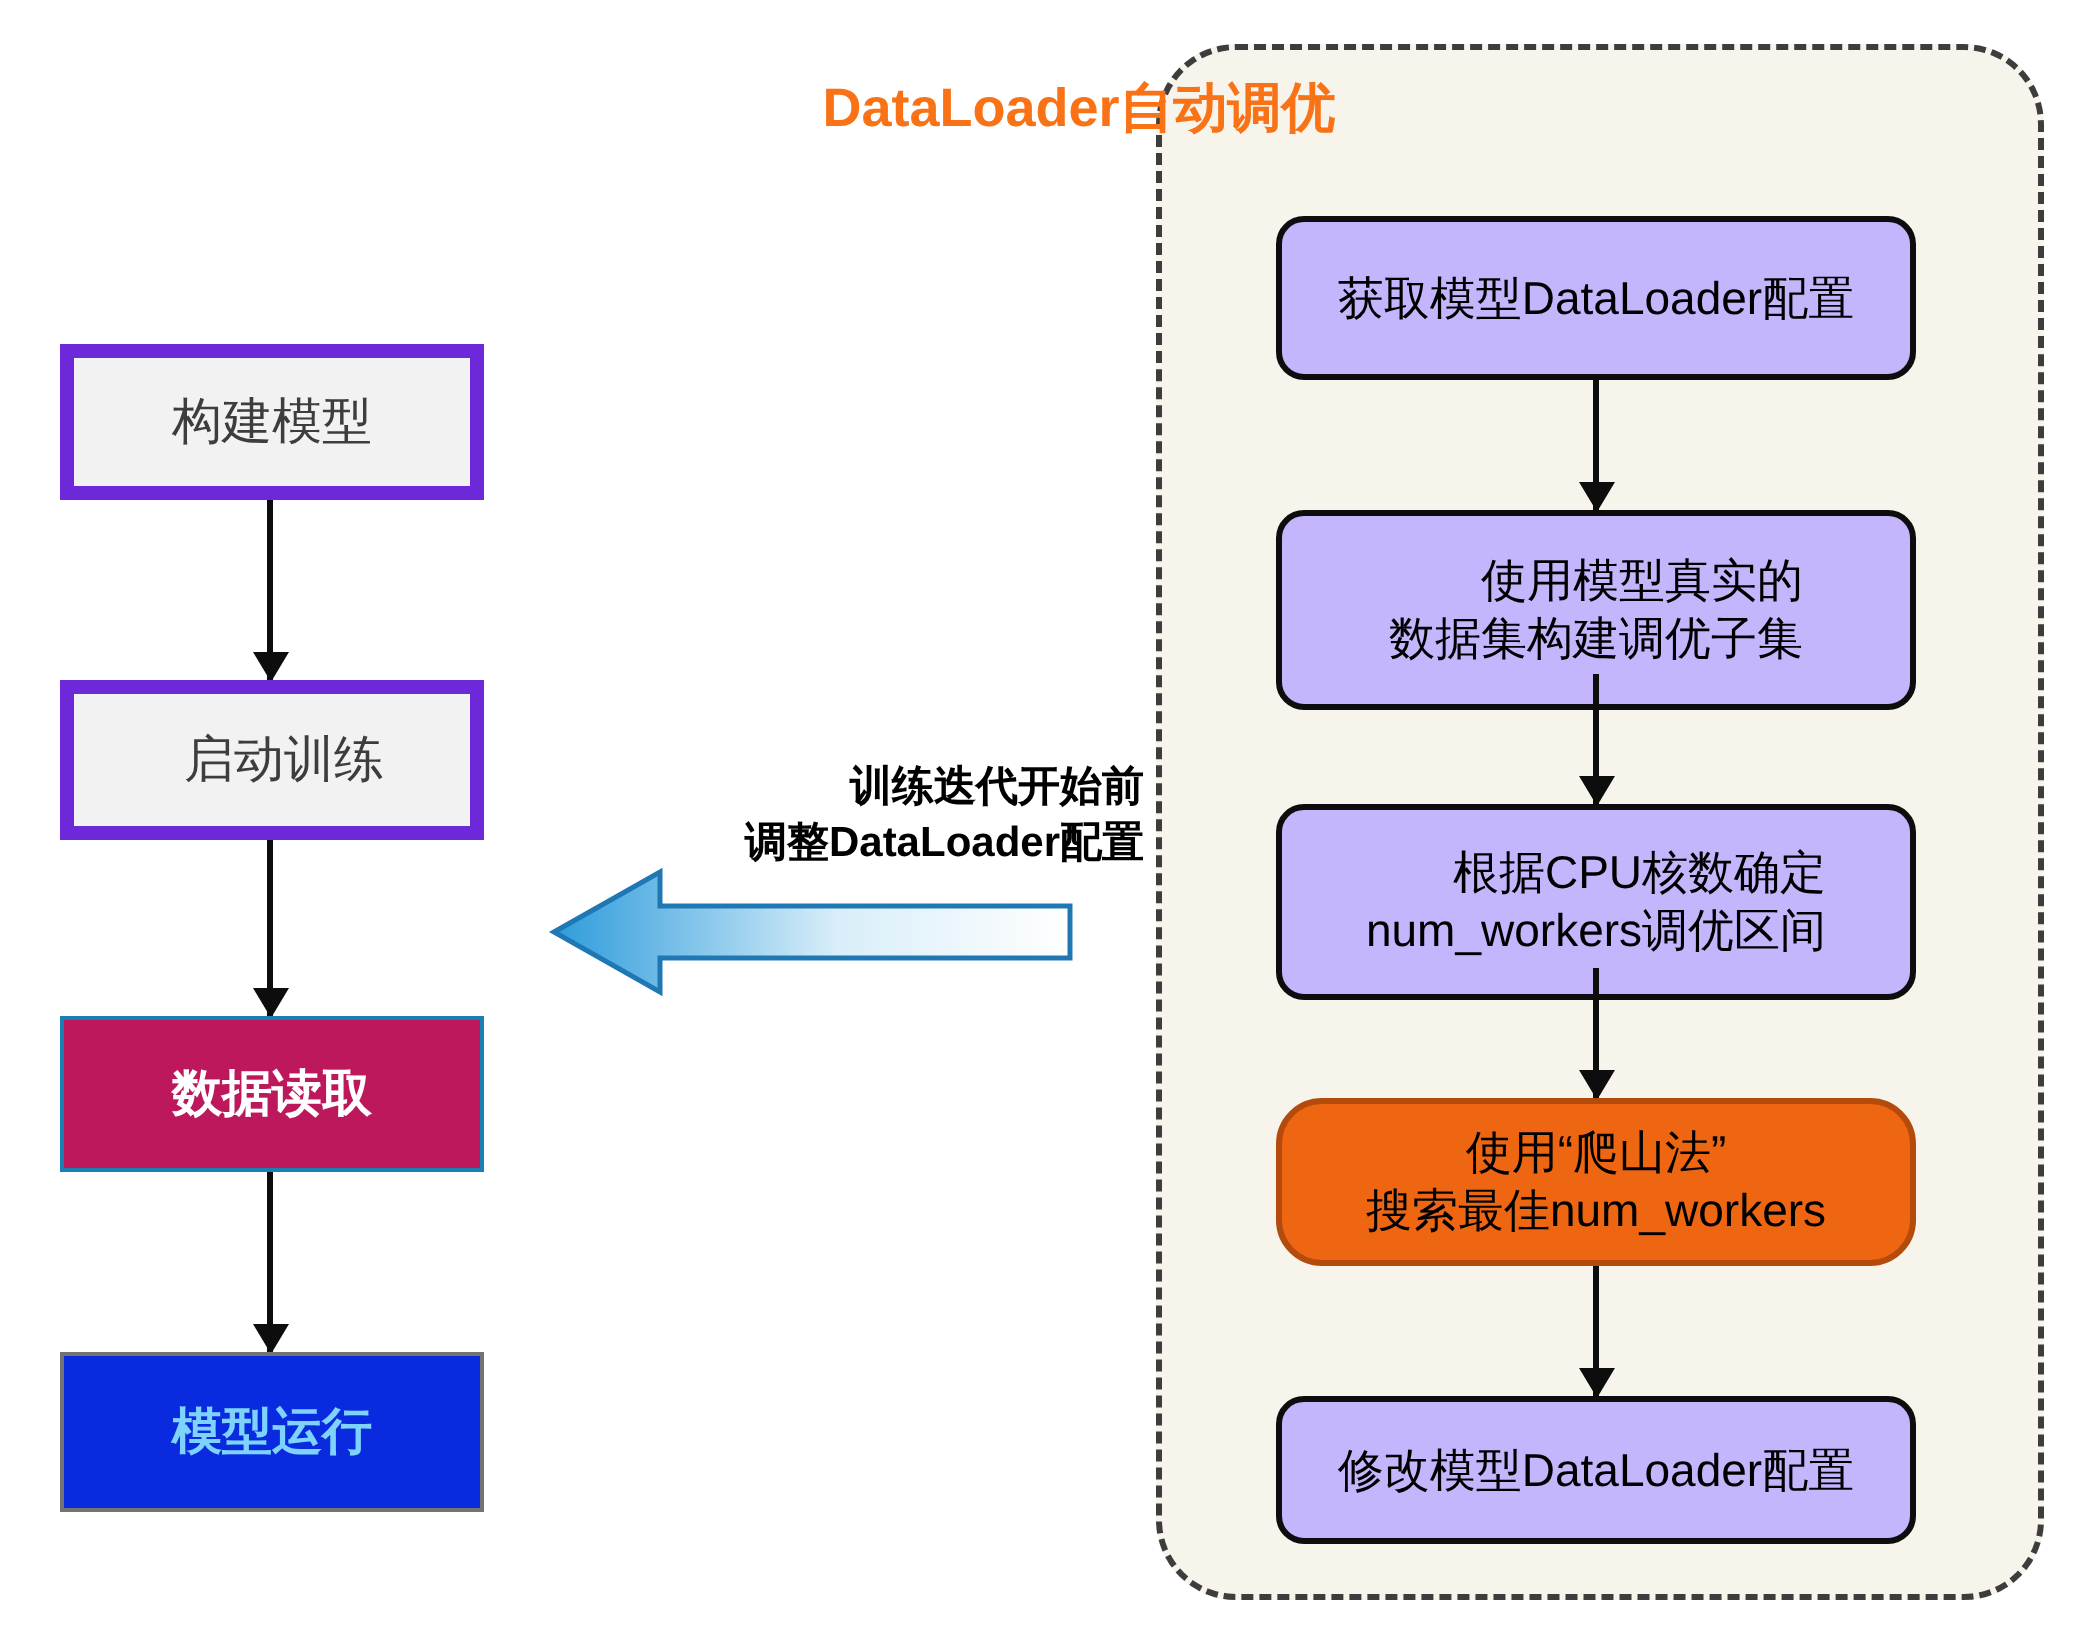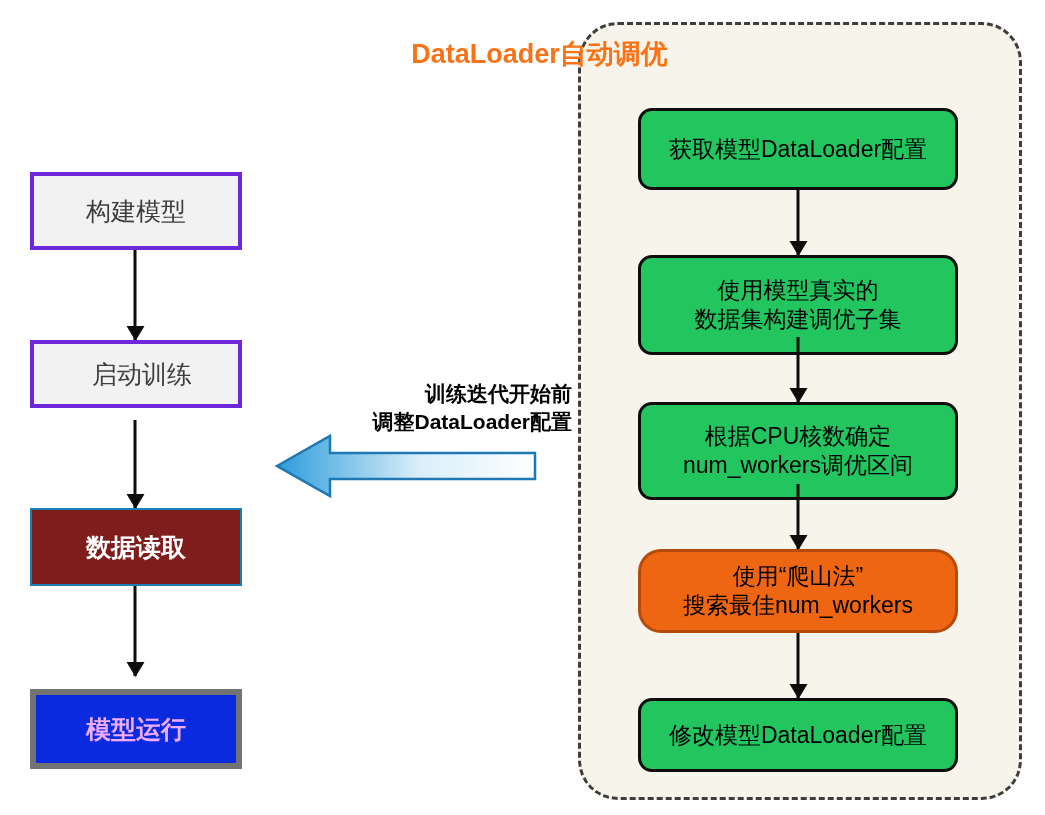--- a/index.html
+++ b/index.html
@@ -22,42 +22,41 @@
     width: 212px;
     box-sizing: border-box;
     display: flex;
     align-items: center;
     justify-content: center;
     text-align: center;
     line-height: 1.2;
   }
   .box-grey {
     background: #f2f2f2;
-    border: 4px solid #6d28d9;
+    border: 7px solid #6d28d9;
     color: #3d3d3d;
     font-size: 25px;
     font-weight: 400;
   }
   .box-lightblue {
-    background: #7f1d1d;
+    background: #be185d;
     border: 2px solid #1a7fb5;
     color: #ffffff;
     font-size: 25px;
     font-weight: bold;
   }
   .box-darkblue {
     background: #0a2ae0;
-    border: 6px solid #737373;
-    color: #f0abfc;
+    border: 2px solid #737373;
+    color: #7dd3fc;
     font-size: 25px;
     font-weight: bold;
-    margin-top: 13px;
   }
   #left-box-0 { top: 172px; height: 78px; }
-  #left-box-1 { top: 340px; height: 68px; padding-left: 12px; }
+  #left-box-1 { top: 340px; height: 80px; padding-left: 12px; }
   #left-box-2 { top: 508px; height: 78px; }
   #left-box-3 { top: 676px; height: 80px; }
 
   
   .vconn {
     position: absolute;
     left: 135px;
     width: 3px;
     background: #0d0d0d;
     transform: translateX(-1.5px);
@@ -132,21 +131,21 @@
     align-items: center;
     justify-content: center;
     text-align: center;
     border: 3px solid #0d0d0d;
     border-radius: 14px;
     font-size: 23px;
     line-height: 1.25;
     color: #000000;
     white-space: pre-line;
   }
-  .rbox-white { background: #22c55e; }
+  .rbox-white { background: #c4b5fd; text-align: right; }
   .rbox-orange { background: #ee6611; border-color: #b44a0c; }
 
   #rbox-0 { top: 108px; height: 82px; }
   #rbox-1 { top: 255px; height: 100px; }
   #rbox-2 { top: 402px; height: 98px; }
   #rbox-3 { top: 549px; height: 84px; border-radius: 23px; }
   #rbox-4 { top: 698px; height: 74px; }
 
   .rconn {
     position: absolute;

